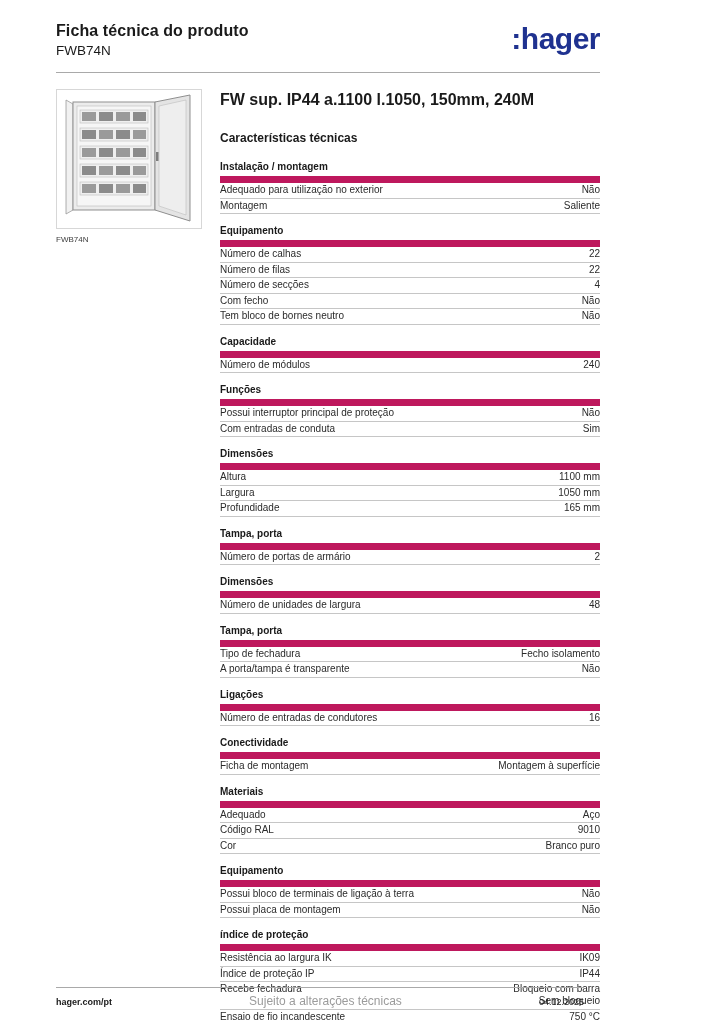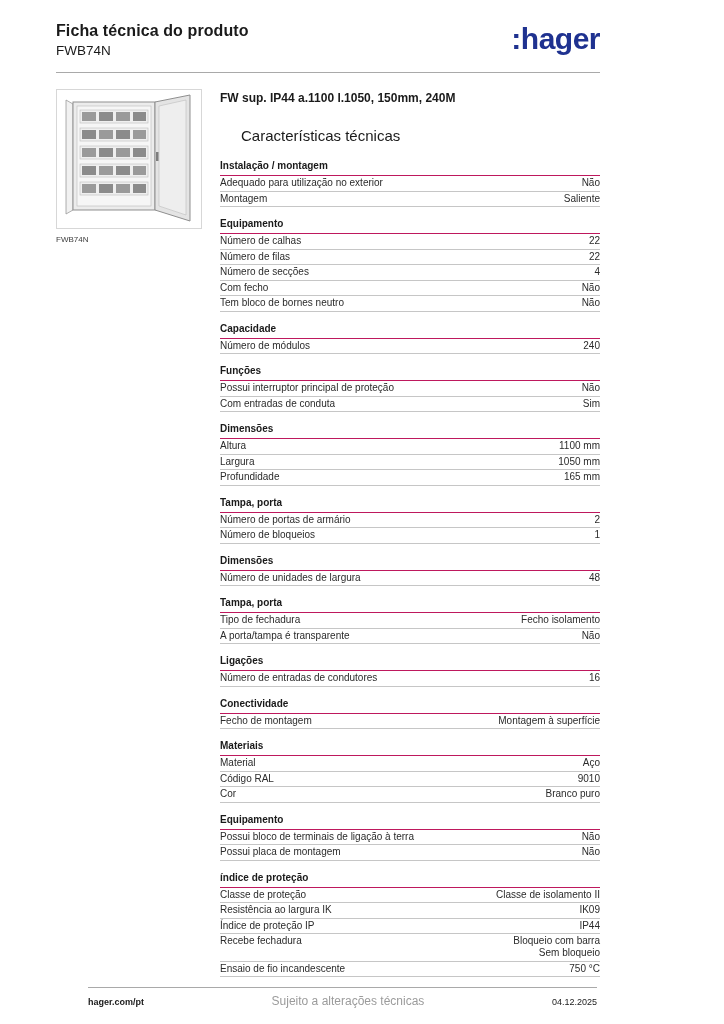--- a/index.html
+++ b/index.html
@@ -23,41 +23,41 @@
   .content { display: flex; margin-top: 16px; }
   .left-col { width: 146px; flex: 0 0 146px; }
   .image-box {
     width: 146px; height: 140px;
     border: 1px solid #d7d7d7;
     background: #ffffff;
     display: flex; align-items: center; justify-content: center;
   }
   .image-caption { font-size: 8px; color: #3c3c3c; margin-top: 6px; }
   .right-col { flex: 1; margin-left: 18px; }
-  .product-name { font-size: 12px; font-weight: bold; margin-top: 2px; }
-  .char-title { font-size: 15px; font-weight: normal; margin-top: 22px; margin-left: 21px; }
+  .product-name { font-size: 16px; font-weight: bold; margin-top: 2px; }
+  .char-title { font-size: 12px; font-weight: bold; margin-top: 22px; }
   
   .spec-section { margin-top: 9px; }
   .spec-section:first-child { margin-top: 14px; }
   .section-title {
     font-size: 10px; font-weight: bold;
     padding: 2px 0 3px 0;
-    border-bottom: 1px solid #be185d;
+    border-bottom: 7px solid #be185d;
     line-height: 12px;
   }
   .spec-row {
     display: flex; justify-content: space-between; align-items: flex-start;
     font-size: 10px; line-height: 12px;
     padding: 1px 0 1.5px 0;
     border-bottom: 1px solid #c6c6c6;
   }
   .spec-label { color: #2b2b2b; padding-right: 12px; }
   .spec-value { text-align: right; white-space: pre-line; color: #2b2b2b; flex-shrink: 0; max-width: 220px; }
   
-  .footer { position: absolute; left: 56px; right: 59px; bottom: 16px; margin-left: 32px; }
+  .footer { position: absolute; left: 56px; right: 72px; bottom: 16px; }
   .footer-rule { border-bottom: 1px solid #a9a9a9; margin-bottom: 6px; }
   .footer-row { display: flex; justify-content: space-between; align-items: baseline; }
   .footer-left { font-size: 9px; font-weight: bold; }
   .footer-center { font-size: 12px; color: #9b9b9b; }
   .footer-right { font-size: 9px; font-weight: normal; }
 </style>
 </head>
 <body>
 
 <div class="page">
@@ -198,24 +198,20 @@
               <span class="spec-label">Profundidade</span>
               <span class="spec-value">165 mm</span>
             </div>
           </section>
           <section class="spec-section">
             <div class="section-title">Tampa, porta</div>
             <div class="spec-row">
               <span class="spec-label">Número de portas de armário</span>
               <span class="spec-value">2</span>
             </div>
-            <div class="spec-row">
-              <span class="spec-label">Número de bloqueios</span>
-              <span class="spec-value">1</span>
-            </div>
           </section>
           <section class="spec-section">
             <div class="section-title">Dimensões</div>
             <div class="spec-row">
               <span class="spec-label">Número de unidades de largura</span>
               <span class="spec-value">48</span>
             </div>
           </section>
           <section class="spec-section">
             <div class="section-title">Tampa, porta</div>
@@ -231,28 +227,28 @@
           <section class="spec-section">
             <div class="section-title">Ligações</div>
             <div class="spec-row">
               <span class="spec-label">Número de entradas de condutores</span>
               <span class="spec-value">16</span>
             </div>
           </section>
           <section class="spec-section">
             <div class="section-title">Conectividade</div>
             <div class="spec-row">
-              <span class="spec-label">Fecho de montagem</span>
+              <span class="spec-label">Ficha de montagem</span>
               <span class="spec-value">Montagem à superfície</span>
             </div>
           </section>
           <section class="spec-section">
             <div class="section-title">Materiais</div>
             <div class="spec-row">
-              <span class="spec-label">Material</span>
+              <span class="spec-label">Adequado</span>
               <span class="spec-value">Aço</span>
             </div>
             <div class="spec-row">
               <span class="spec-label">Código RAL</span>
               <span class="spec-value">9010</span>
             </div>
             <div class="spec-row">
               <span class="spec-label">Cor</span>
               <span class="spec-value">Branco puro</span>
             </div>
@@ -263,24 +259,20 @@
               <span class="spec-label">Possui bloco de terminais de ligação à terra</span>
               <span class="spec-value">Não</span>
             </div>
             <div class="spec-row">
               <span class="spec-label">Possui placa de montagem</span>
               <span class="spec-value">Não</span>
             </div>
           </section>
           <section class="spec-section">
             <div class="section-title">índice de proteção</div>
-            <div class="spec-row">
-              <span class="spec-label">Classe de proteção</span>
-              <span class="spec-value">Classe de isolamento II</span>
-            </div>
             <div class="spec-row">
               <span class="spec-label">Resistência ao largura IK</span>
               <span class="spec-value">IK09</span>
             </div>
             <div class="spec-row">
               <span class="spec-label">Índice de proteção IP</span>
               <span class="spec-value">IP44</span>
             </div>
             <div class="spec-row">
               <span class="spec-label">Recebe fechadura</span>

